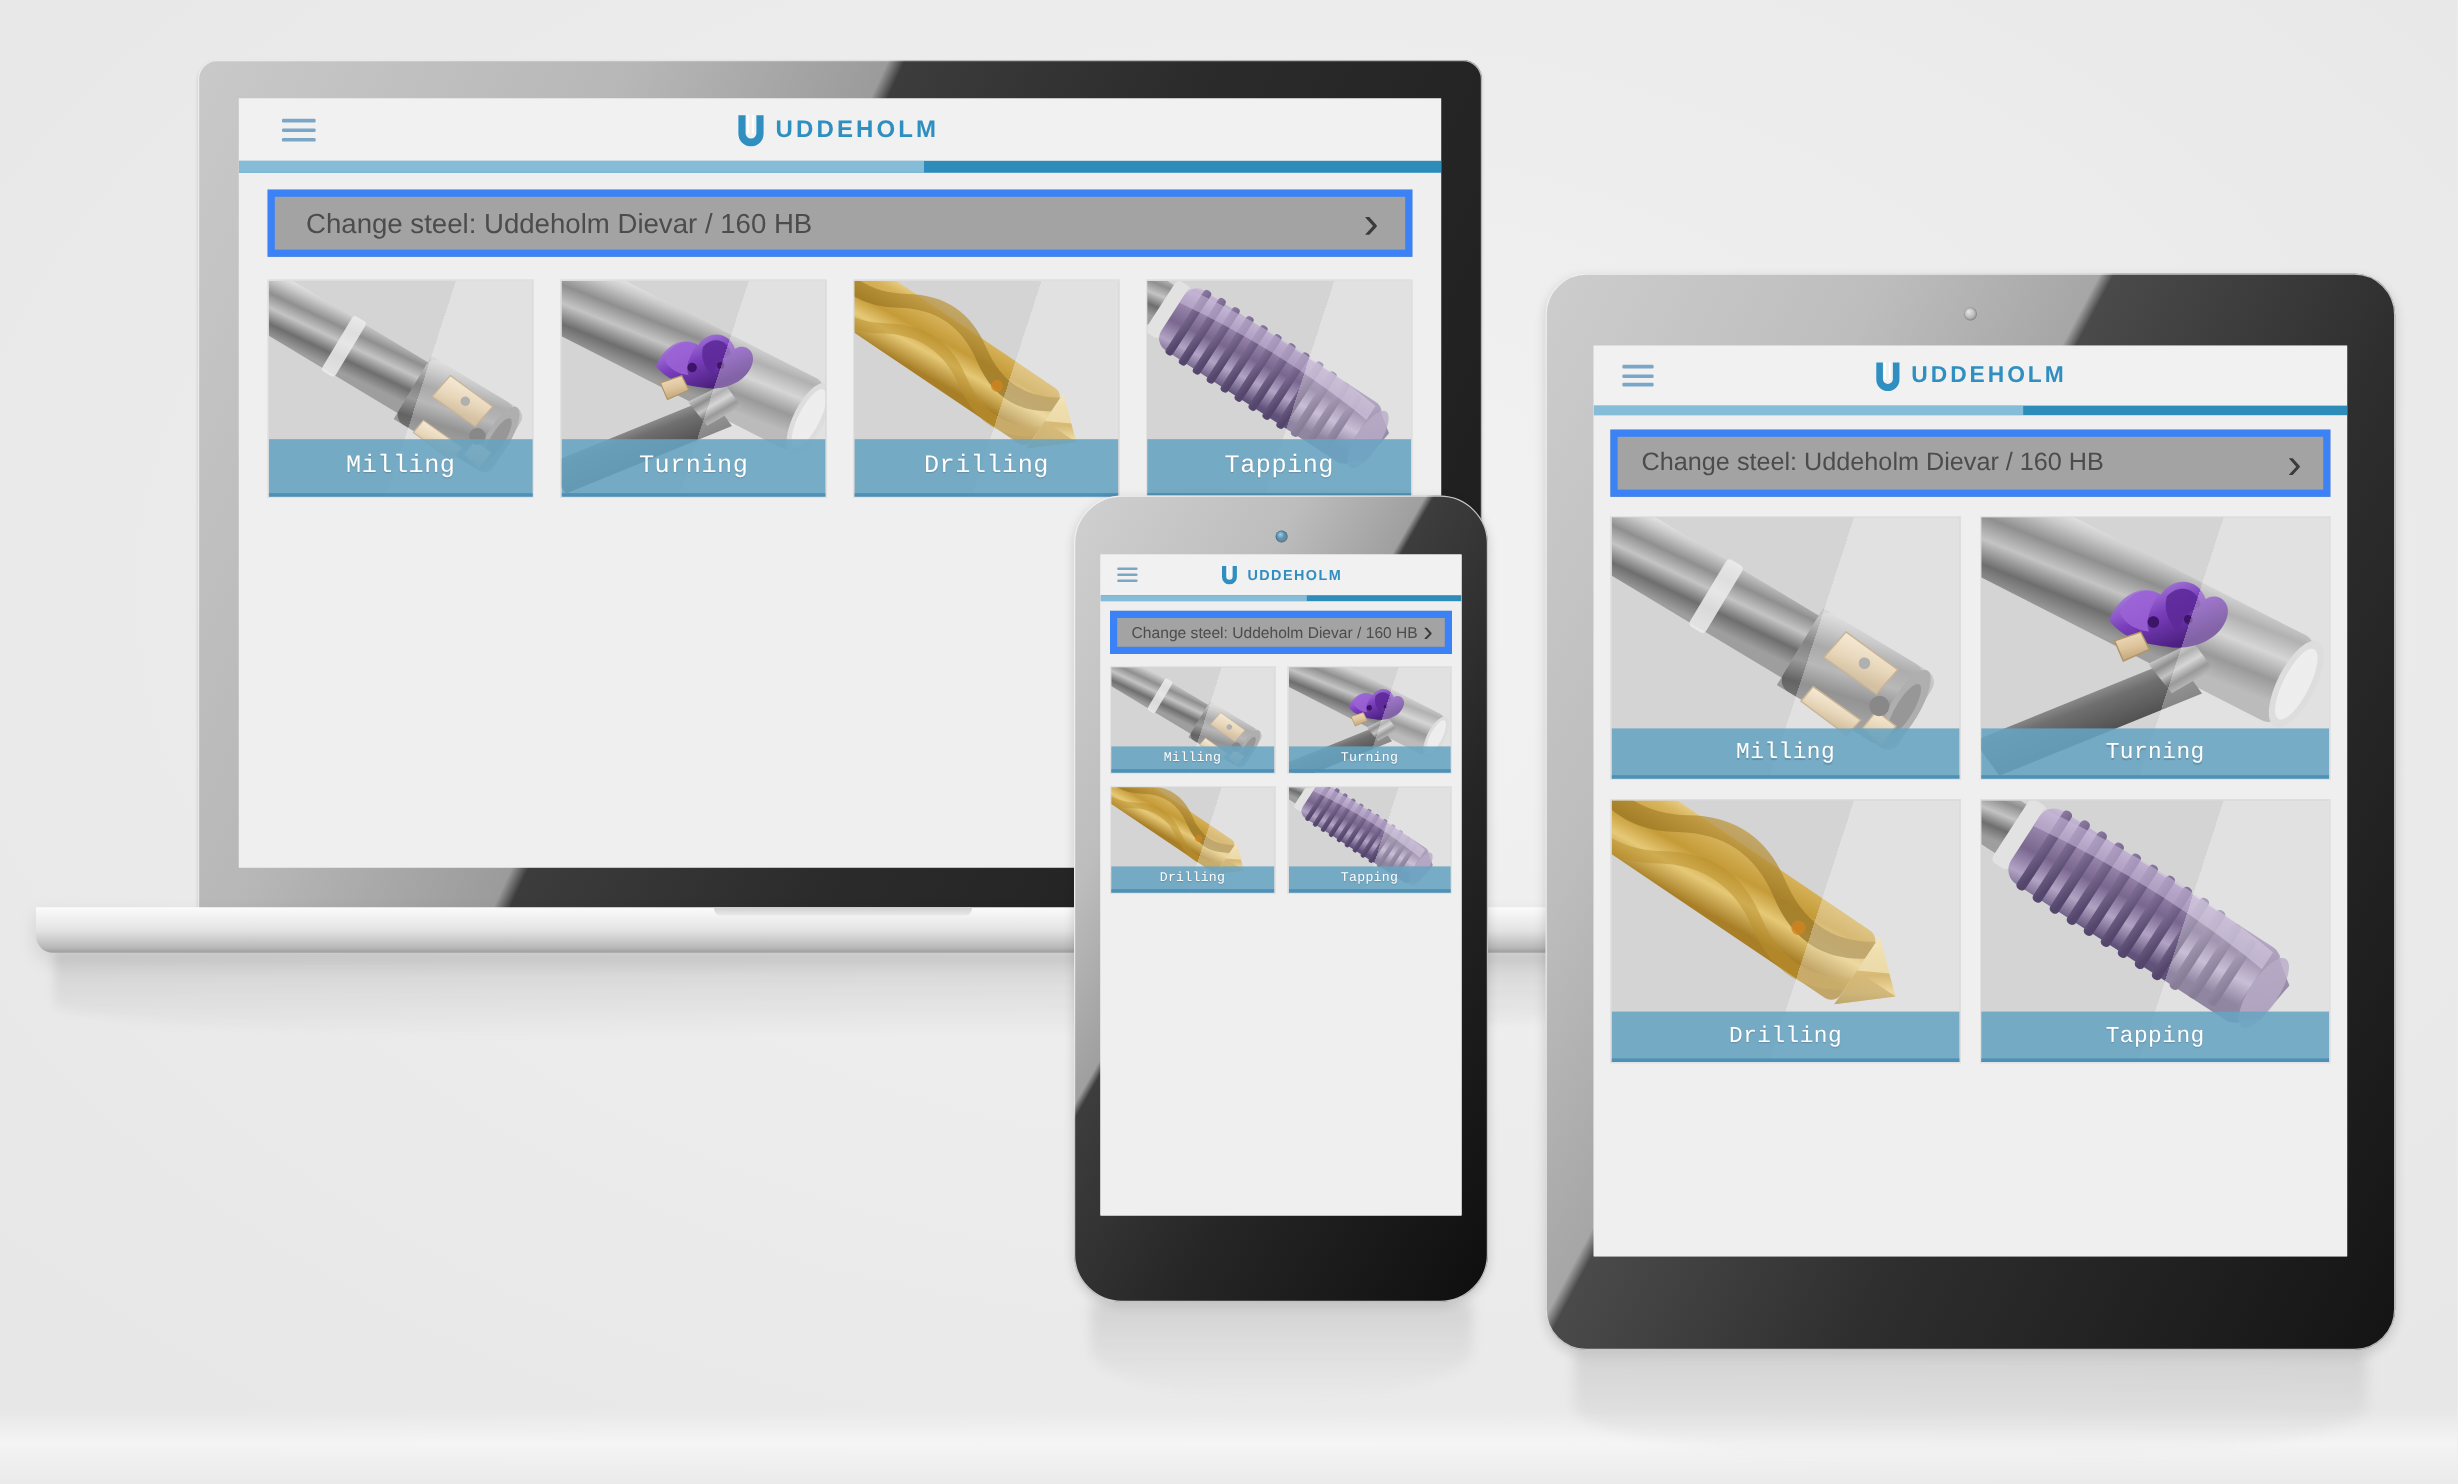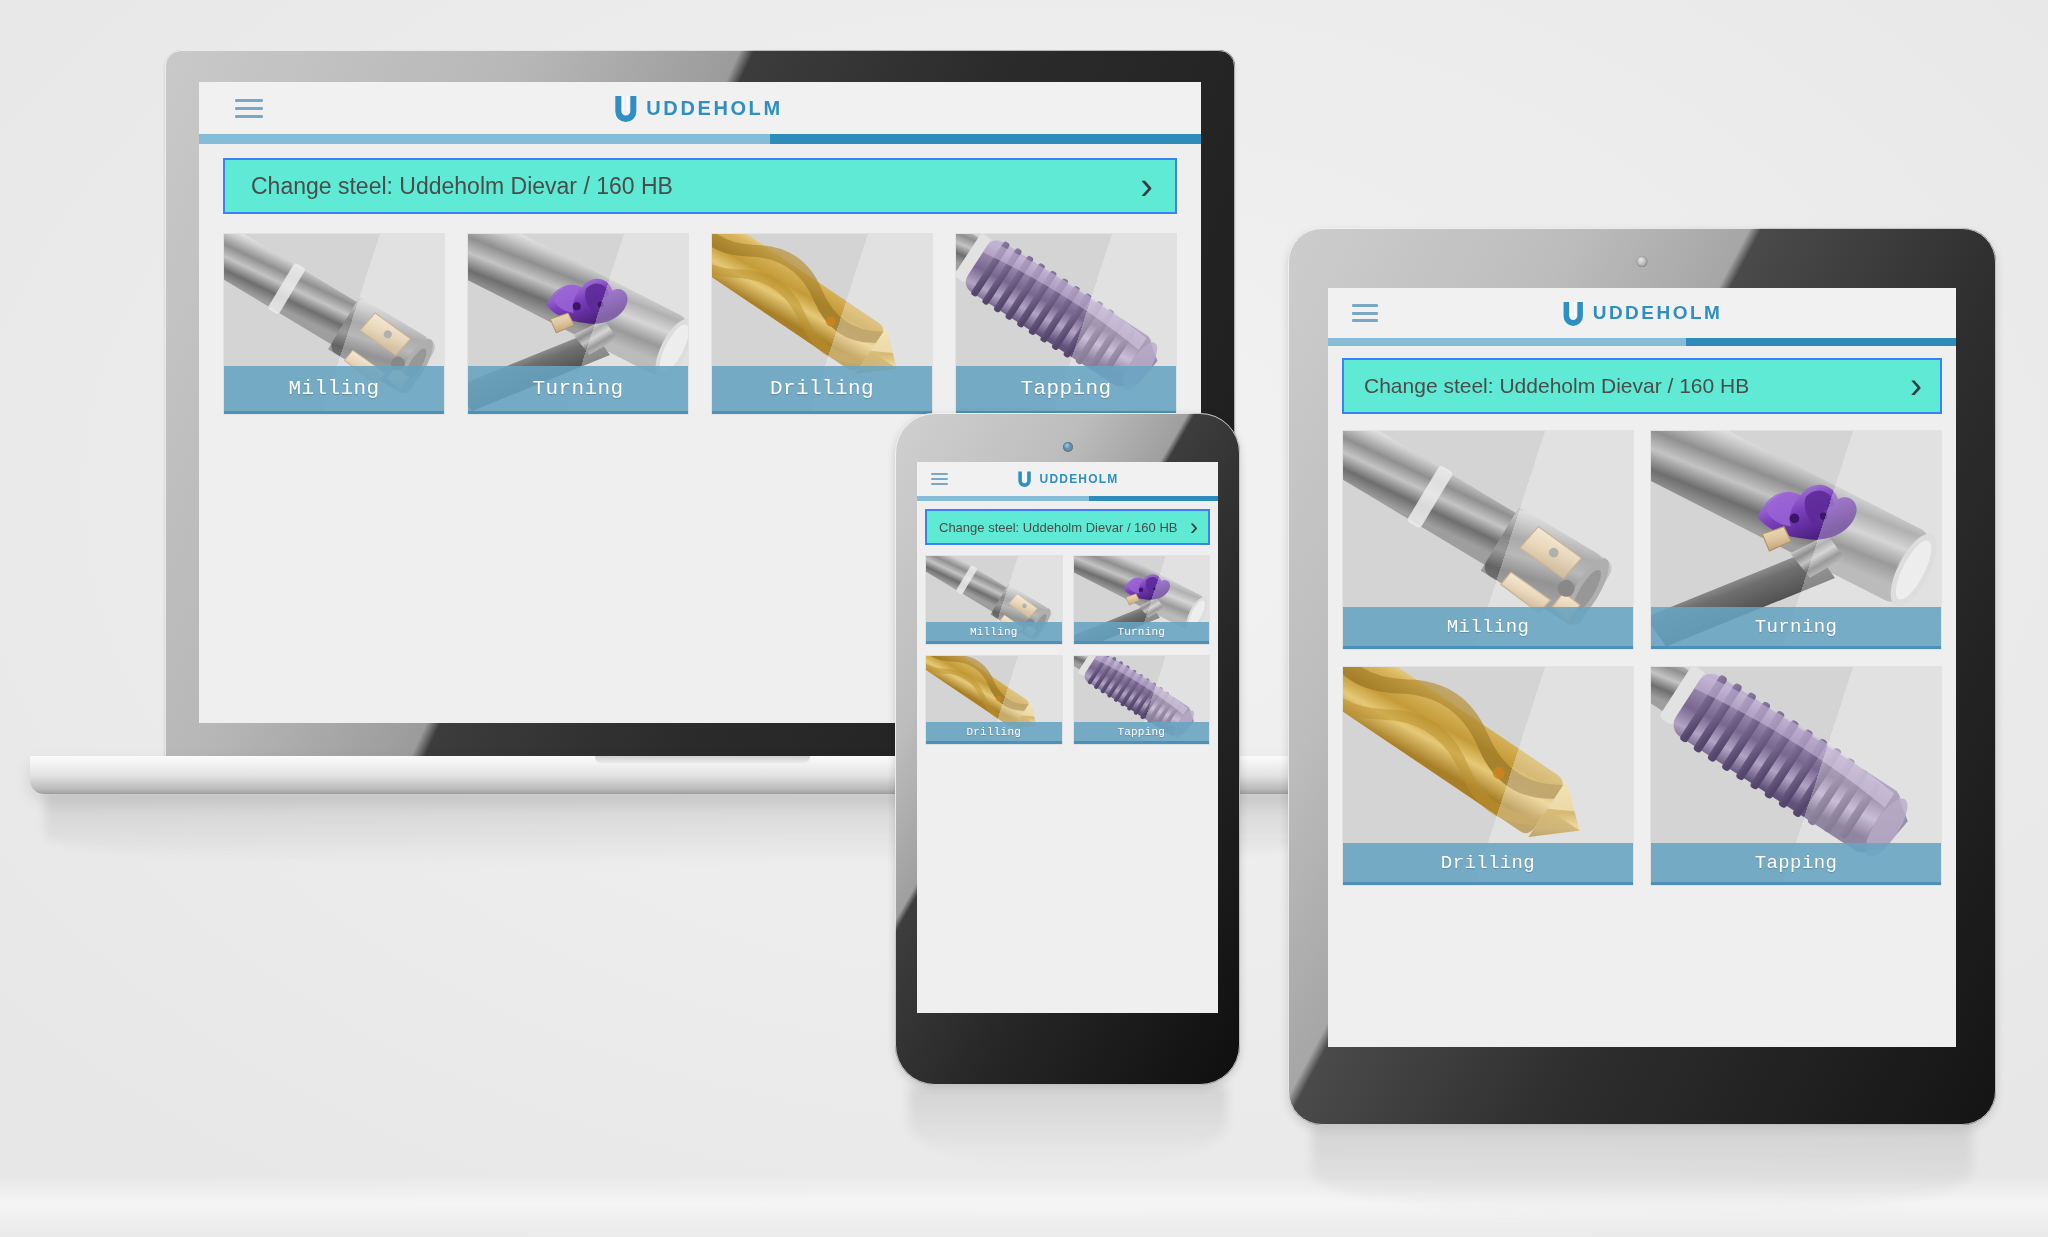--- a/index.html
+++ b/index.html
@@ -85,22 +85,22 @@
     top: 0; bottom: 0; left: 0;
     width: 57%;
     background: rgba(255,255,255,.42);
   }
   .app-body {
     flex: 1 1 auto;
     background: #f0efef;
     overflow: hidden;
   }
   .steel-selector {
-    background: #5eead4;
-    border: 2px solid #3b82f6;
+    background: #a3a3a3;
+    border: 6px solid #3b82f6;
     display: flex;
     align-items: center;
     justify-content: space-between;
     cursor: pointer;
   }
   .steel-selector-label { color: #4c4c4c; white-space: nowrap; }
   .chevron { color: #3b3b3b; line-height: 1; }
 
   .tool-grid { display: grid; }
   .tool-card {

